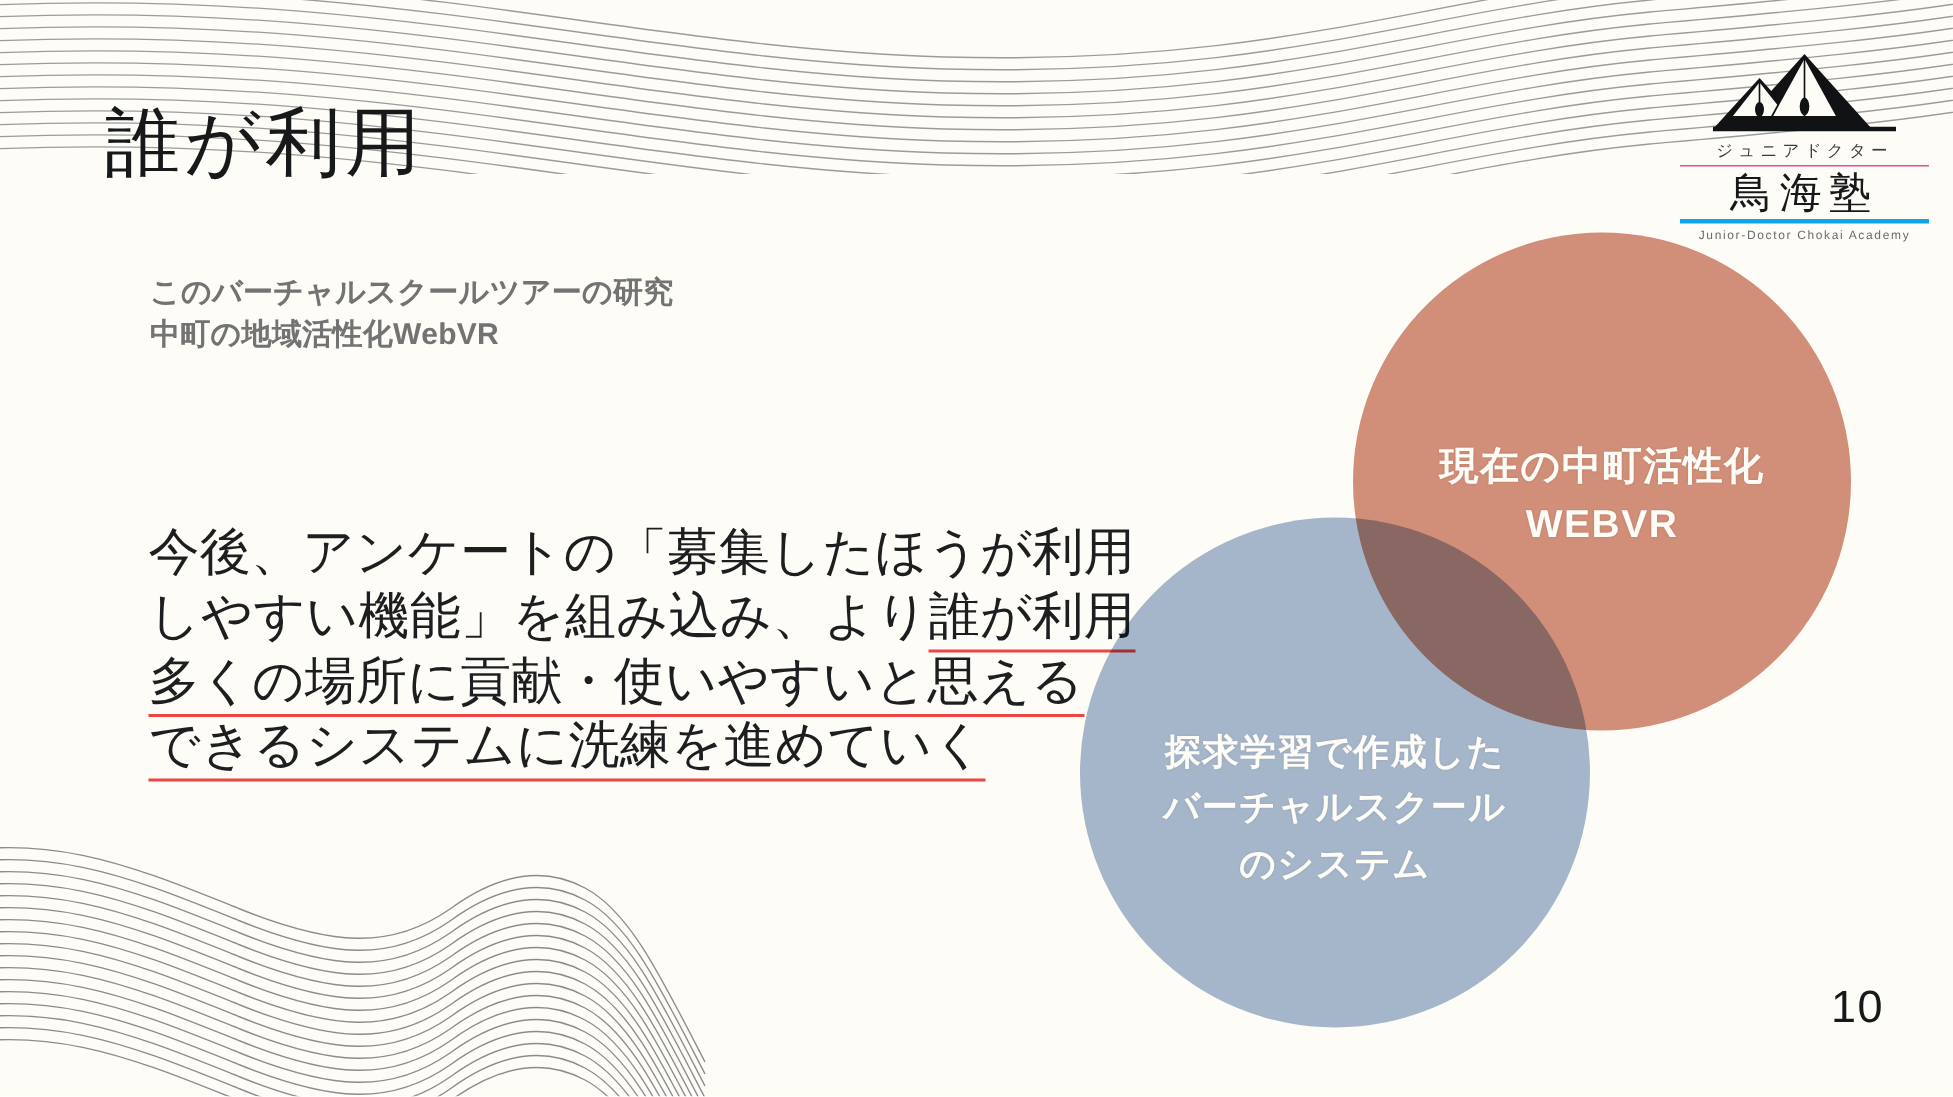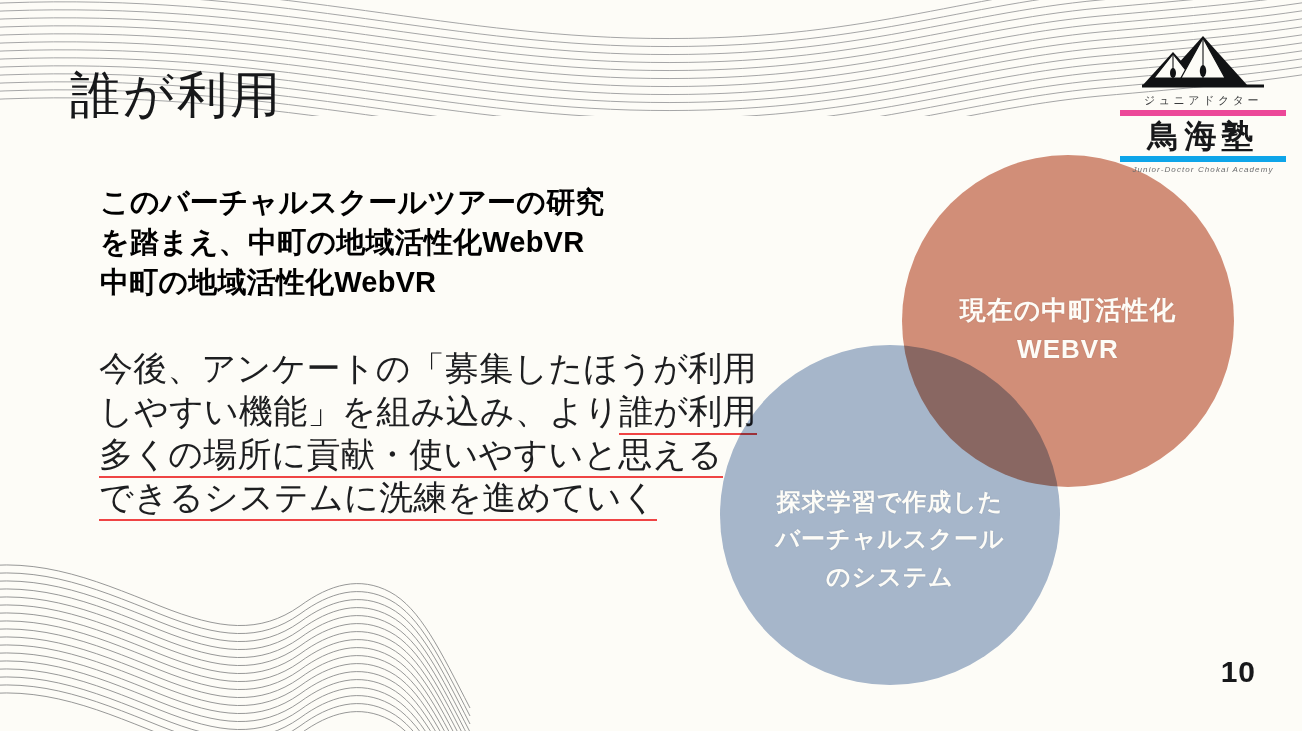--- a/index.html
+++ b/index.html
@@ -45,25 +45,25 @@
     color: #17181a;
     white-space: nowrap;
   }
 
   
   #body-bold {
     position: absolute;
     left: 100px;
     top: 182px;
     width: 625px;
-    font-size: 29px;
+    font-size: 20px;
     font-weight: 700;
     line-height: 1.38;
     letter-spacing: 0.2px;
-    color: #000000;
+    color: #737373;
   }
   #body-bold .bline { display: block; white-space: nowrap; }
 
   #body-note {
     position: absolute;
     left: 99px;
     top: 343px;
     width: 640px;
     font-size: 34px;
     font-weight: 400;
@@ -140,51 +140,50 @@
     width: 166px;
     height: 142px;
     text-align: center;
   }
   #logo-mark { display: block; margin: 0 auto; }
   #logo-kana {
     font-size: 11px;
     letter-spacing: 3.5px;
     color: #3a3b3d;
     margin-top: 1px;
-    border-bottom: 6px solid #ec4899;
+    border-bottom: 1px solid #ec4899;
     padding-bottom: 2px;
     display: block;
   }
   #logo-name {
-    font-size: 32px;
-    font-weight: 700;
+    font-size: 28px;
+    font-weight: 400;
     letter-spacing: 5px;
     color: #17181a;
     line-height: 1.15;
     padding-top: 2px;
-    border-bottom: 6px solid #0ea5e9;
+    border-bottom: 3px solid #0ea5e9;
     padding-bottom: 1px;
     display: block;
   }
   #logo-en {
     font-size: 8px;
     letter-spacing: 1.1px;
     color: #6a6b6d;
     margin-top: 3px;
     display: block;
-    font-style: italic;
   }
 
   
   #page-number {
     position: absolute;
     right: 46px;
     bottom: 42px;
     font-size: 30px;
-    font-weight: 700;
+    font-weight: 400;
     color: #17181a;
     letter-spacing: 1px;
   }
 </style>
 </head>
 <body>
 
 <div id="slide">
 
   <svg class="wave-layer" id="wave-top" viewBox="0 0 1320 130" preserveAspectRatio="none">
@@ -226,21 +225,20 @@
       <path d="M-20,154 C60,134 120,160 190,188 C250,212 290,216 330,188 C360,166 390,158 420,174 C450,190 470,232 500,290"></path>
       <path d="M-20,162 C60,142 120,168 190,196 C250,220 290,224 330,196 C360,174 390,166 420,182 C450,198 470,240 500,298"></path>
       <path d="M-20,170 C60,150 120,176 190,204 C250,228 290,232 330,204 C360,182 390,174 420,190 C450,206 470,248 500,306"></path>
     </g>
   </svg>
 
   <div id="page-title">誰が利用</div>
 
   <div id="body-bold">
     <span class="bline">このバーチャルスクールツアーの研究</span>
-    <span class="bline">を踏まえ、中町の地域活性化WebVR</span>
     <span class="bline">中町の地域活性化WebVR</span>
   </div>
 
   <div id="body-note">
     <span class="nline"><span>今後、アンケートの「募集したほうが利用</span><span class="u" style="border-bottom: none;"></span></span>
     <span class="nline"><span>しやすい機能」を組み込み、より</span><span class="u">誰が利用</span></span>
     <span class="nline"><span></span><span class="u">多くの場所に貢献・使いやすいと思える</span></span>
     <span class="nline"><span></span><span class="u">できるシステムに洗練を進めていく</span></span>
   </div>
 

